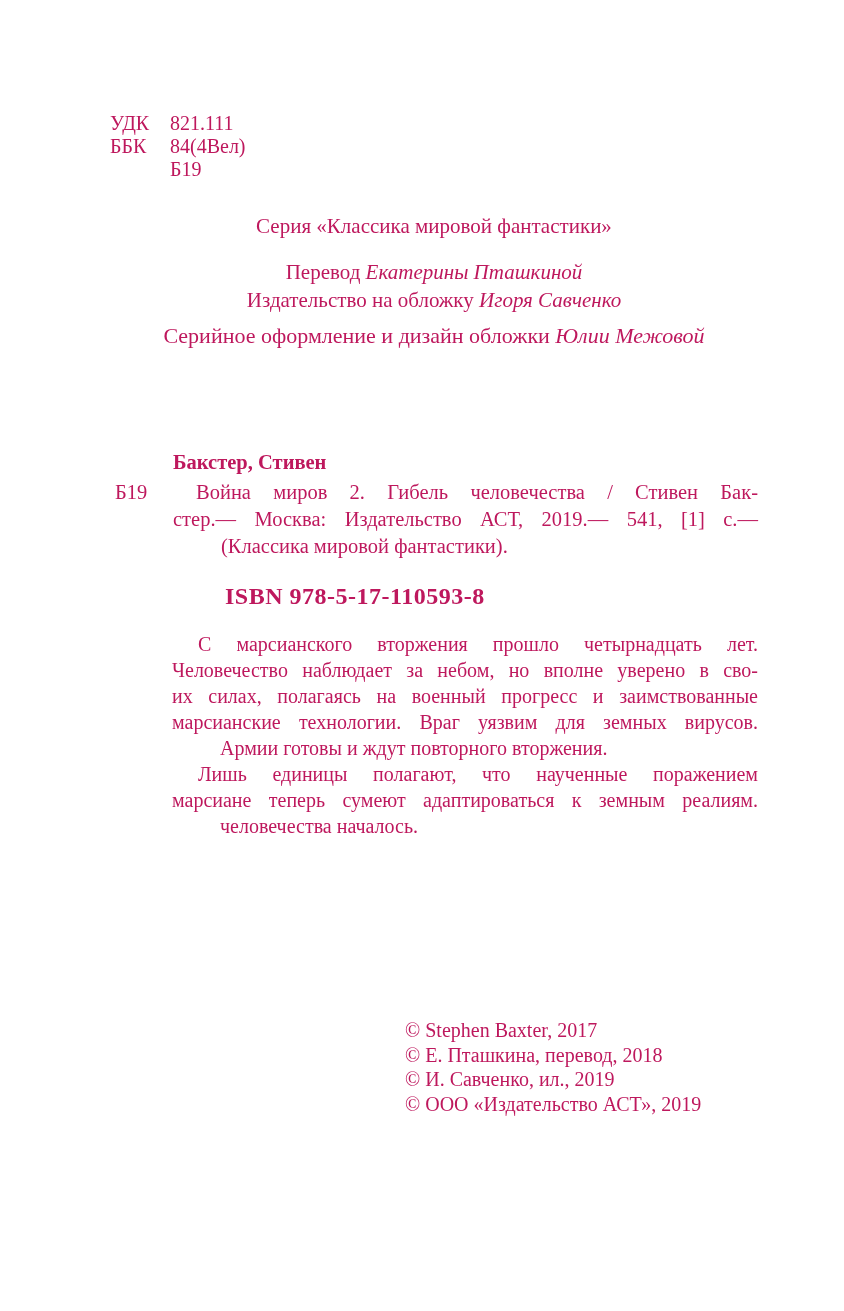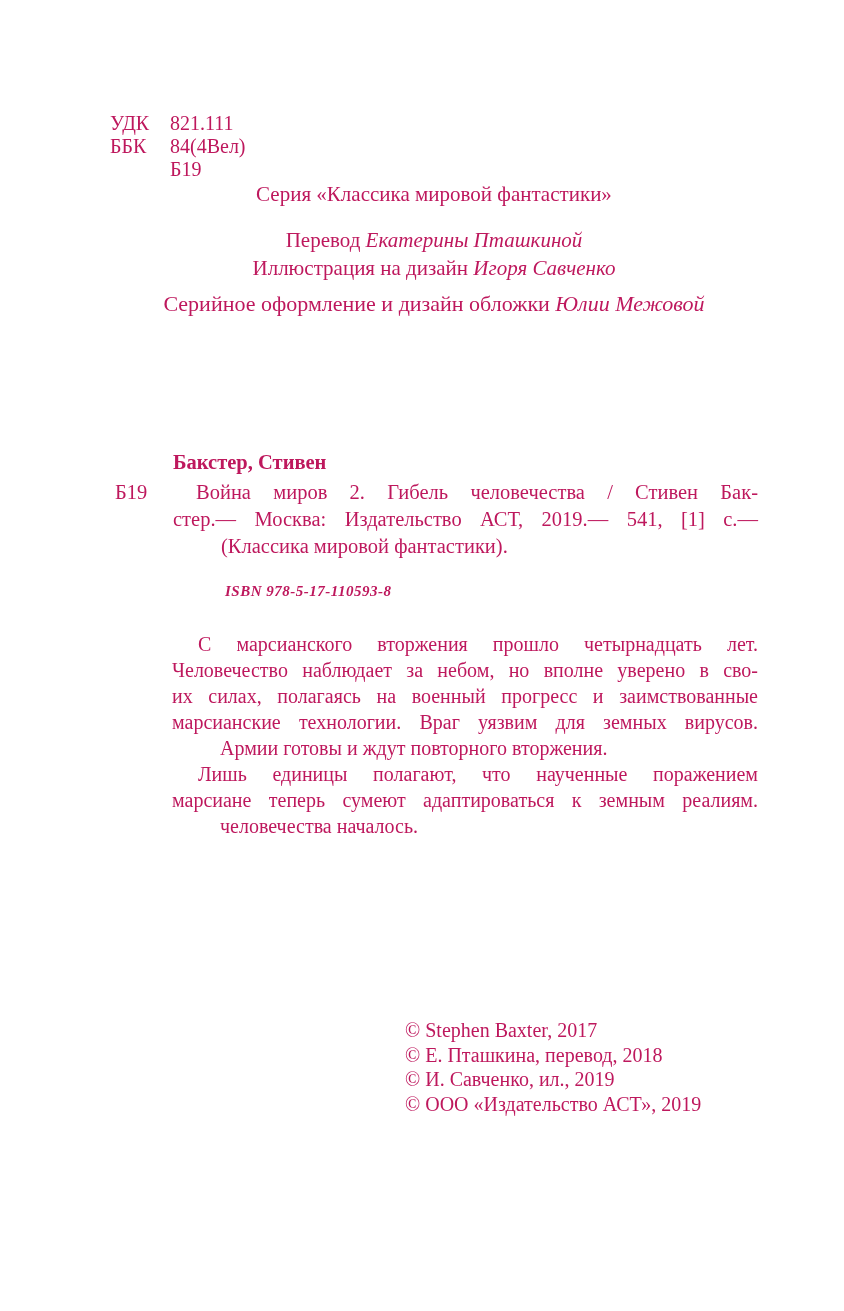--- a/index.html
+++ b/index.html
@@ -24,20 +24,21 @@
   }
   .catalog .row { display: flex; }
   .catalog .lbl { width: 60px; }
 
   
   .center-col {
     position: absolute;
     left: 110px;
     width: 648px;
     text-align: center;
+    margin-top: 32px;
   }
   .series { top: 182px; font-size: 21px; }
   .credits { top: 226px; font-size: 21px; line-height: 28px; }
   .design  { top: 291px; font-size: 22px; }
   .credit-name { font-style: italic; }
 
   
   .biblio-author {
     position: absolute;
     left: 173px;
@@ -58,24 +59,23 @@
   
   .line-j { text-align: justify; text-align-last: justify; }
   .line-l { text-align: left; margin-left: 48px; }
   .ind23 { text-indent: 23px; }
   .ind26 { text-indent: 26px; }
 
   .isbn {
     position: absolute;
     left: 225px;
     top: 583px;
-    font-size: 15px;
+    font-size: 24px;
     font-weight: bold;
     letter-spacing: 0.5px;
-    font-style: italic;
   }
 
   
   .annotation {
     position: absolute;
     left: 172px;
     top: 631px;
     width: 586px;
     font-size: 20px;
     line-height: 26px;
@@ -112,21 +112,21 @@
   </div>
 
   <div class="center-col series">Серия «Классика мировой фантастики»</div>
 
   <div class="center-col credits">
     <div>
       <span>Перевод</span>
       <span class="credit-name">Екатерины Пташкиной</span>
     </div>
     <div>
-      <span>Иллюстрация на дизайн</span>
+      <span>Издательство на обложку</span>
       <span class="credit-name">Игоря Савченко</span>
     </div>
   </div>
 
   <div class="center-col design">
     <span>Серийное оформление и дизайн обложки</span>
     <span class="credit-name">Юлии Межовой</span>
   </div>
 
   <div class="biblio-author">Бакстер, Стивен</div>

